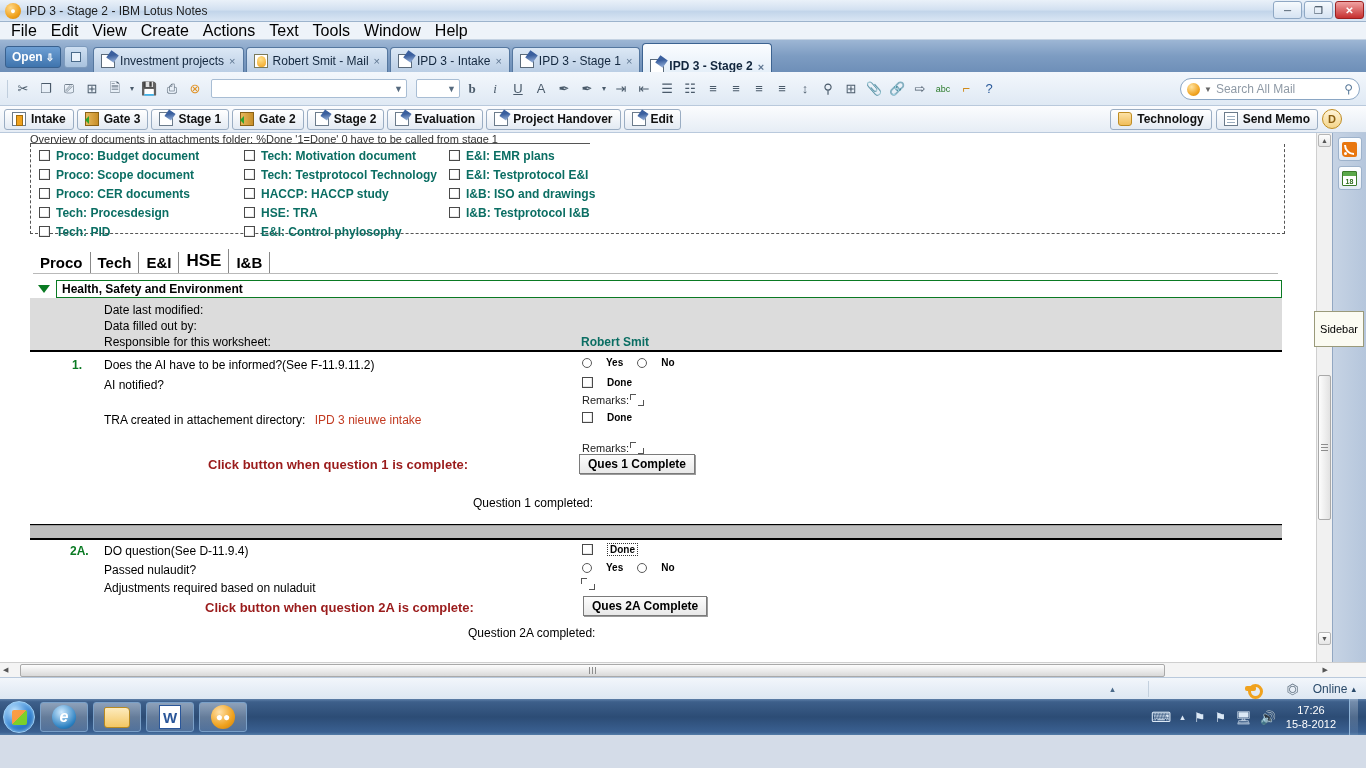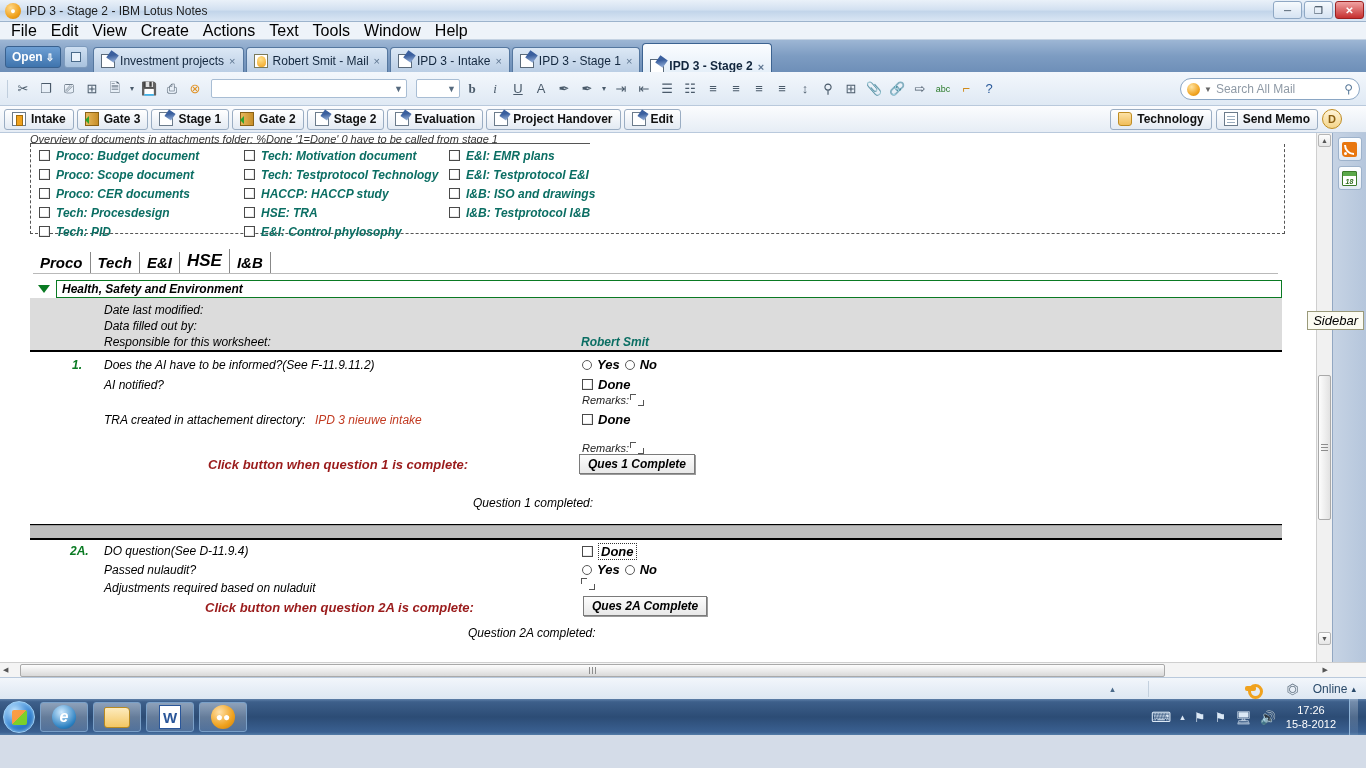--- a/index.html
+++ b/index.html
@@ -120,21 +120,21 @@
     background:linear-gradient(135deg,#3a5f9e 40%,#9ab4dc);transform:rotate(35deg);}
   .ai-folder{ background:linear-gradient(to bottom,#fde2a6,#f0bd5a);border:1px solid #bf8c22;border-radius:1px 3px 3px 3px; }
   .ai-memo{ background:#fff;border:1px solid #6b7b8b; }
   .ai-memo:after{ content:"";position:absolute;left:2px;top:3px;right:2px;height:1px;
     box-shadow:0 3px 0 #9aacbe,0 6px 0 #9aacbe;background:#9aacbe;}
   .abtn-right{ position:absolute; right:24px; display:flex; align-items:center; gap:4px; }
   .dcircle{ width:20px;height:20px;border-radius:50%;border:1px solid #bf8c22;
     background:linear-gradient(to bottom,#fff4d9,#f4d58a);display:flex;align-items:center;
     justify-content:center;font-size:11px;font-weight:bold;color:#8a5e10;}
   
-  .workspace{ position:relative; height:529px; background:#0369a1; display:flex;font-style:italic; }
+  .workspace{ position:relative; height:529px; background:#0369a1; display:flex; }
   .docarea{
     flex:1; position:relative; overflow:hidden; background:#fff;
   }
   .docscroll{ position:absolute; left:0; top:0; width:1300px; }
   
   .overviewband{ position:relative; padding:0 0 0 28px; }
   .ovtitle{
     font-size:11px;color:#333;white-space:nowrap;overflow:hidden;height:11px;
     border-bottom:1px solid #555;width:560px;margin-left:2px;
   }
@@ -164,21 +164,21 @@
   .greenbar{ flex:1;border:1px solid #0a7a23;height:18px;display:flex;align-items:center;
     padding-left:5px;font-weight:bold;font-size:12px;color:#000;background:#fff; }
   .inforow{ background:#dcdcdc;height:52px;position:relative; }
   .lbl{ position:absolute;font-size:12px;color:#000; }
   .valgreen{ position:absolute;font-size:12px;color:#0b6e63;font-weight:bold; }
   .qblock{ border-top:2px solid #000;border-bottom:1px solid #000;position:relative;background:#fff; }
   .qnum{ position:absolute;left:42px;font-weight:bold;color:#0a7a23;font-size:12px; }
   .qtext{ position:absolute;left:74px;font-size:12px;color:#000;white-space:nowrap; }
   .redlink{ color:#c23b22; }
   .rdark{ color:#9a1b1b;font-weight:bold;font-size:13px; }
-  .ctl{ position:absolute;display:flex;align-items:center;gap:5px;font-size:13px;font-weight:bold; }
+  .ctl{ position:absolute;display:flex;align-items:center;gap:14px;font-size:10px;font-weight:bold; }
   .remark{ position:absolute;font-size:11px;color:#222;display:flex;align-items:flex-start; }
   .rcorner{ display:inline-block;width:14px;height:12px;position:relative;margin-left:1px; }
   .rcorner:before{ content:"";position:absolute;left:0;top:0;width:5px;height:5px;border-left:1px solid #555;border-top:1px solid #555;}
   .rcorner:after{ content:"";position:absolute;right:0;bottom:0;width:5px;height:5px;border-right:1px solid #555;border-bottom:1px solid #555;}
   .qbtn{
     position:absolute;height:20px;padding:0 8px;border:1px solid #7a7a7a;
     background:linear-gradient(to bottom,#fdfdfd,#e8e8e8);
     box-shadow:1px 1px 0 #9a9a9a;
     display:flex;align-items:center;font-weight:bold;font-size:12px;color:#000;
   }
@@ -202,21 +202,21 @@
     border-left:1px solid #92a7c2;display:flex;flex-direction:column;align-items:center;padding-top:4px;gap:5px;position:relative; }
   .sbico{ width:24px;height:24px;border:1px solid #9db2cb;border-radius:3px;
     background:linear-gradient(to bottom,#fdfeff,#e2eaf4);display:flex;align-items:center;justify-content:center;font-size:13px;}
   .rss{ width:15px;height:15px;background:#e8760f;border-radius:2px 2px 2px 4px;position:relative; }
   .rss:before{content:"";position:absolute;left:2px;bottom:2px;width:3px;height:3px;border-radius:50%;background:#fff;}
   .rss:after{content:"";position:absolute;left:2px;bottom:2px;width:8px;height:8px;border:2px solid #fff;border-radius:0 0 0 10px;border-top:none;border-right:none;}
   .cal{ width:15px;height:15px;border:1px solid #3a7a2a;background:#fff;border-radius:1px;position:relative;
     font-size:7px;color:#2a6a1a;display:flex;align-items:flex-end;justify-content:center;font-weight:bold;}
   .cal:before{content:"";position:absolute;left:0;right:0;top:0;height:4px;background:#5aa84a;}
   .tooltip{ position:absolute;right:2px;top:178px;background:#fbfbf2;border:1px solid #9a9a7a;
-    font-size:13px;padding:1px 5px;color:#000;white-space:nowrap; }
+    font-size:11px;padding:11px 5px;color:#000;white-space:nowrap; }
   
   .statusbar{
     height:22px;background:linear-gradient(to bottom,#f2f6fb,#dde7f2);
     border-top:1px solid #b9c9dc;display:flex;align-items:center;position:relative;font-size:12px;color:#2a4a6a;
   }
   .sbsep{ width:1px;height:16px;background:#c3d0de; }
   .key{ width:18px;height:9px;position:relative; }
   .key:before{content:"";position:absolute;left:0;top:2px;width:11px;height:5px;background:#f0a21e;border-radius:2px;}
   .key:after{content:"";position:absolute;right:0;top:0;width:9px;height:9px;border-radius:50%;border:3px solid #f0a21e;}
   

